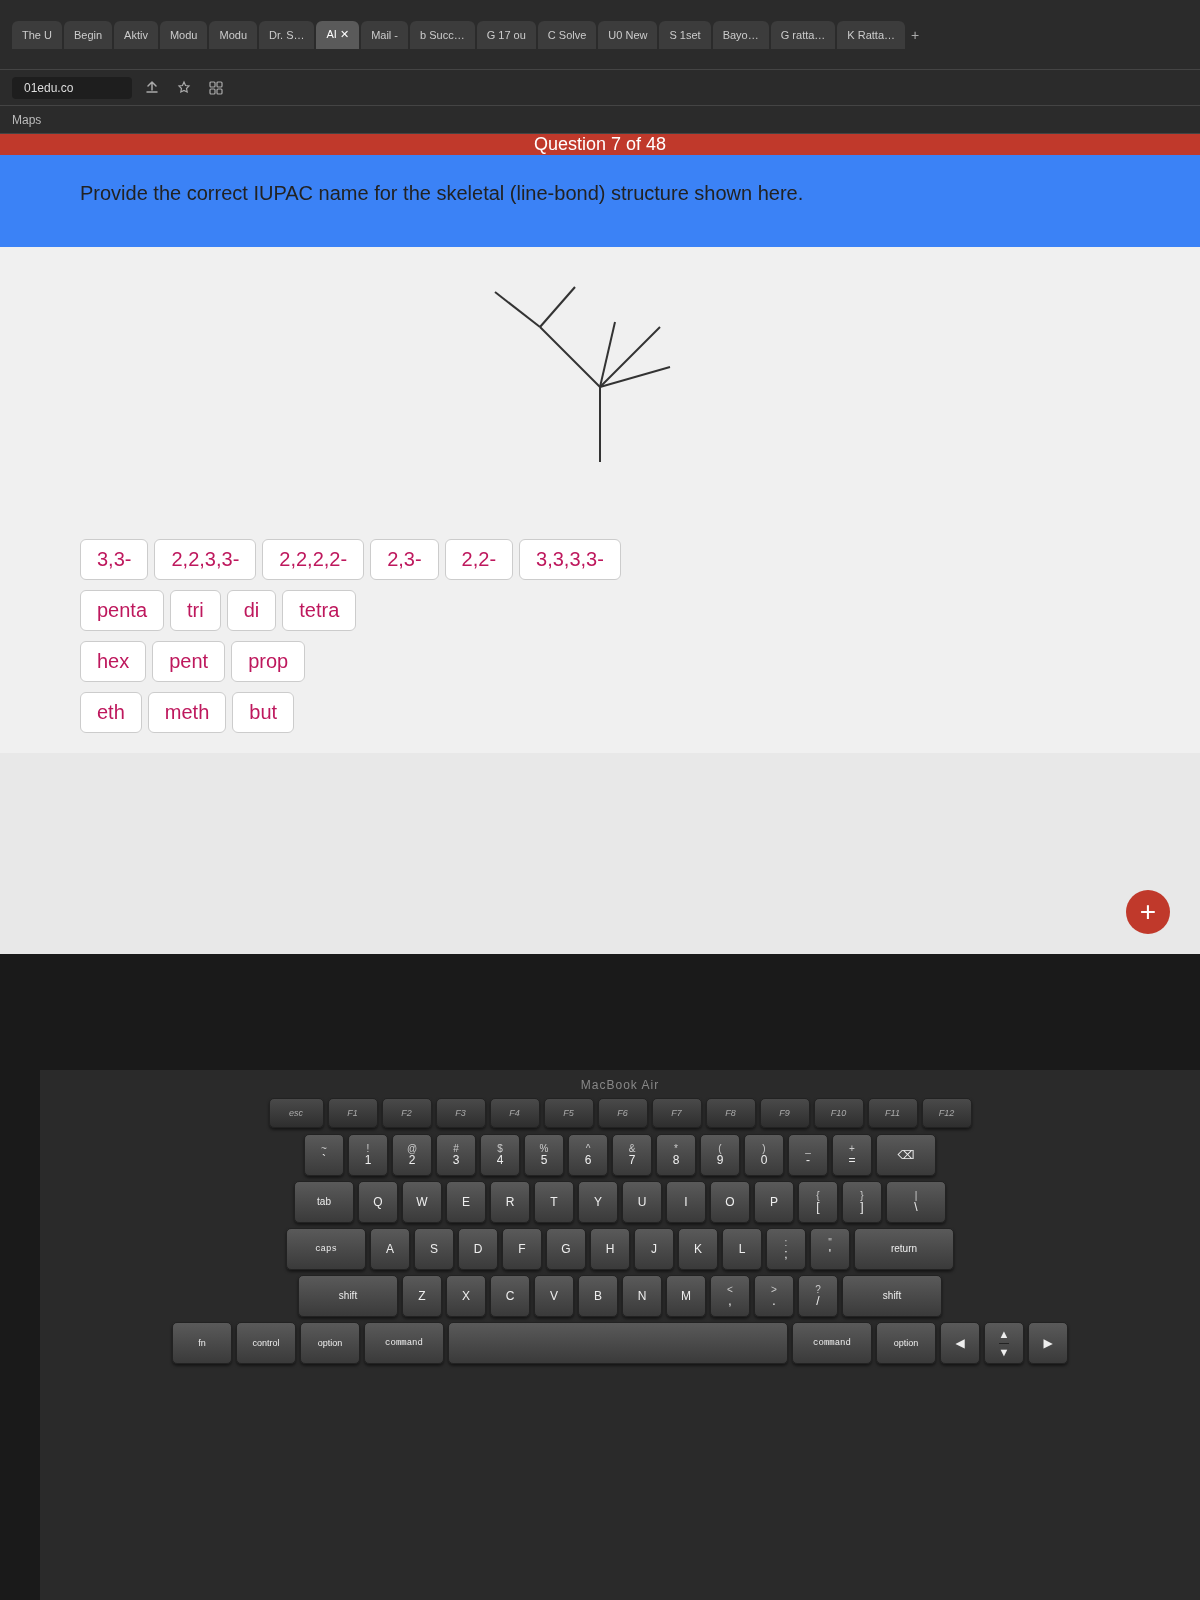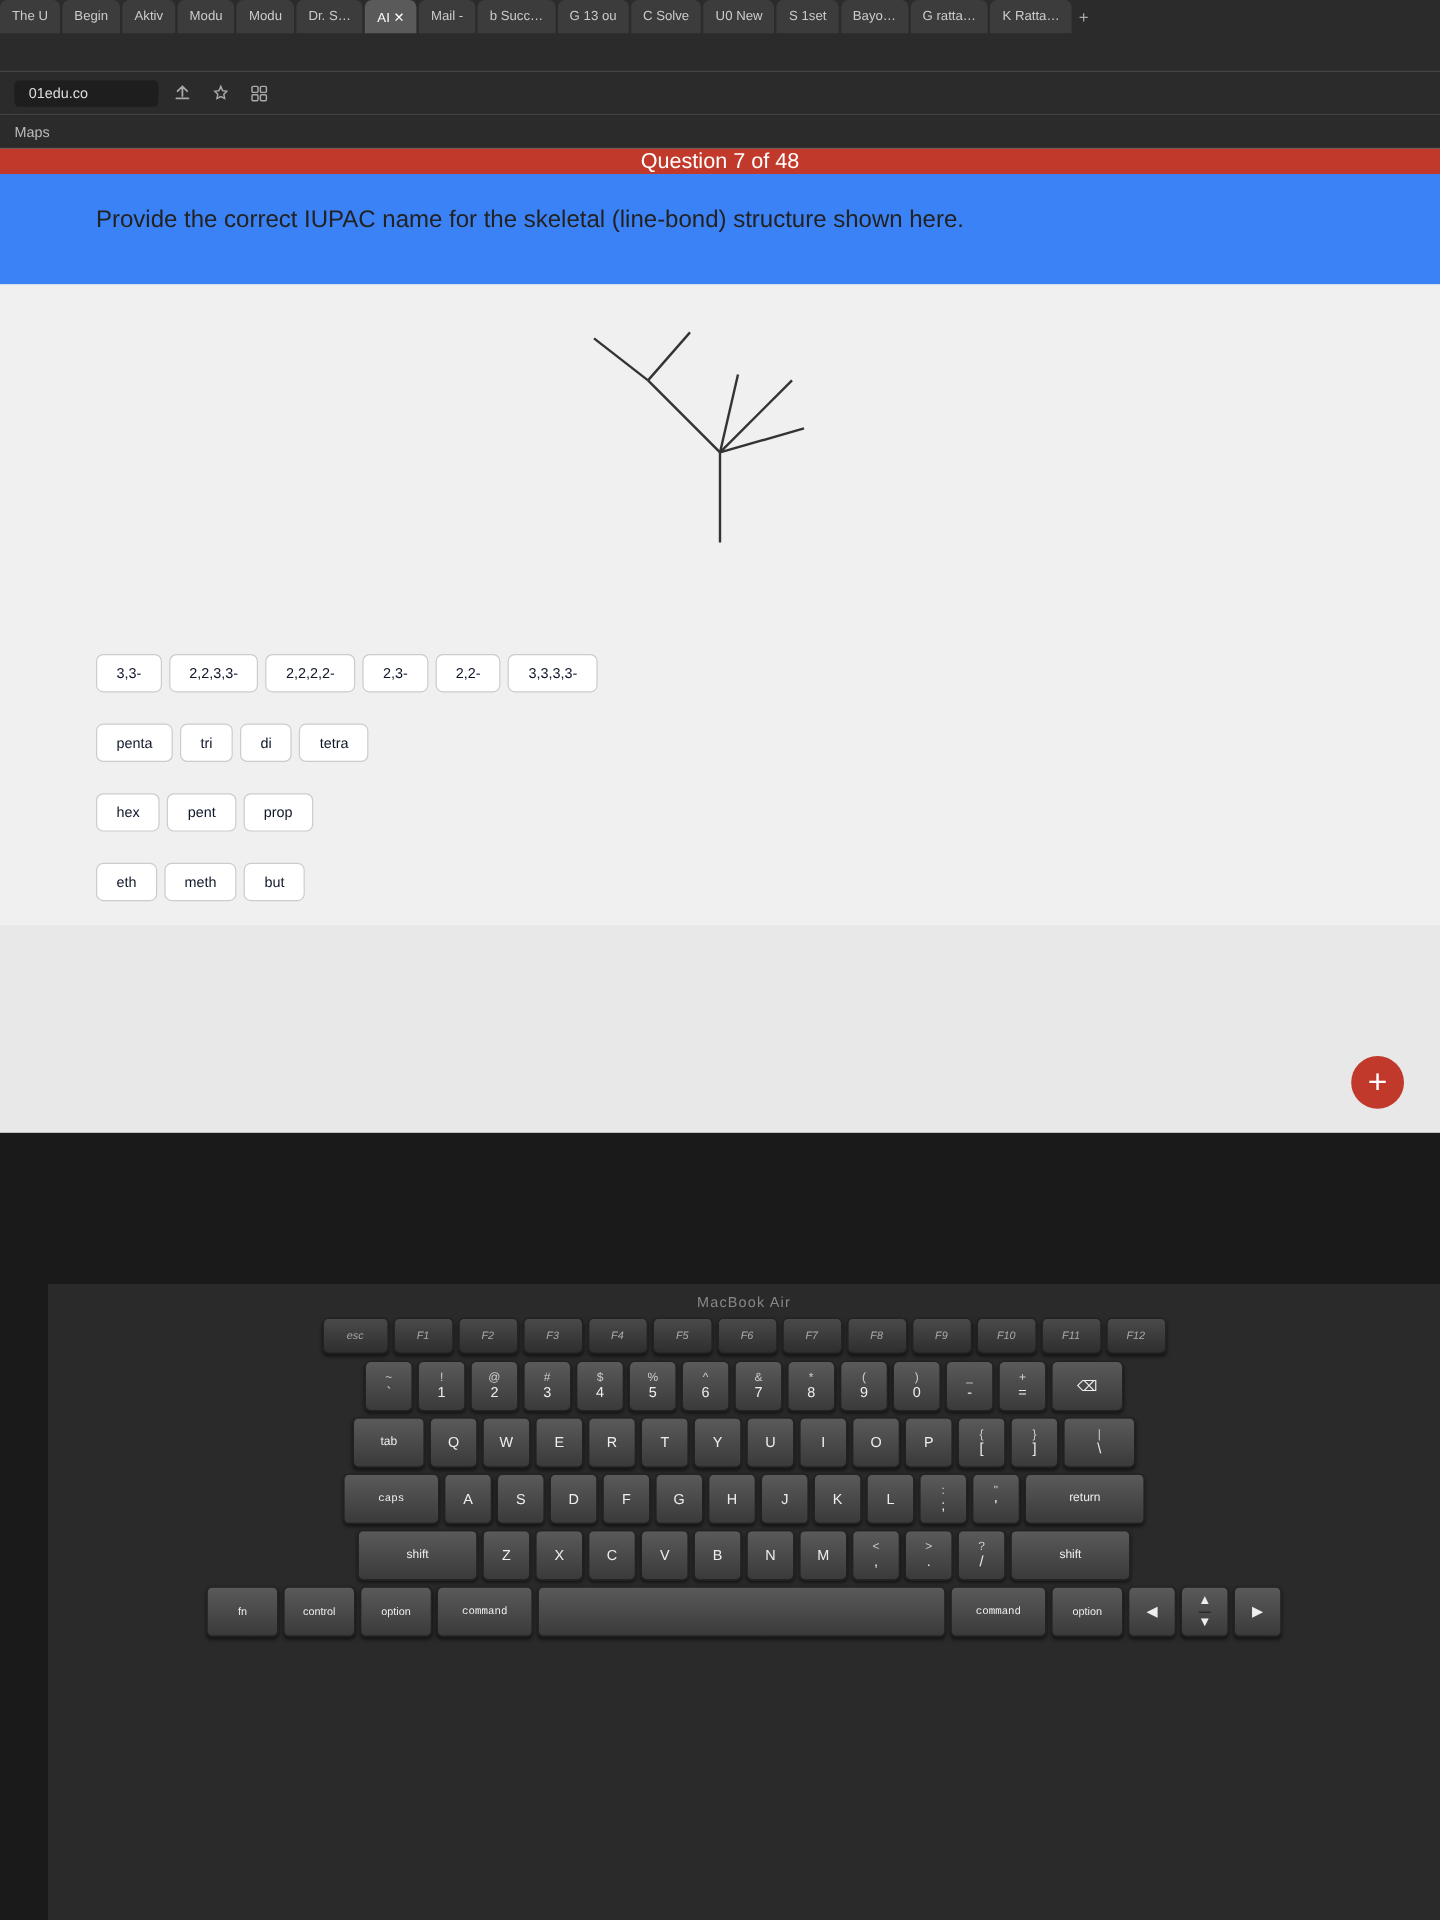--- a/index.html
+++ b/index.html
@@ -8,24 +8,24 @@
       font-family: -apple-system, BlinkMacSystemFont, 'Helvetica Neue', Arial, sans-serif;
       width: 1200px;
       height: 1600px;
       overflow: hidden;
       position: relative;
     }
 
     
     .browser-chrome {
       background: #2b2b2b;
-      height: 60px;
-      display: flex;
-      align-items: flex-start;
-      padding: 0 0;
+      height: 70px;
+      display: flex;
+      align-items: center;
+      padding: 0 12px;
       border-bottom: 1px solid #444;
     }
     .tab-bar {
       display: flex;
       align-items: center;
       gap: 2px;
       overflow: hidden;
       flex: 1;
     }
     .tab {
@@ -148,25 +148,24 @@
       display: flex;
       gap: 6px;
       align-items: center;
       flex-wrap: wrap;
     }
     .answer-btn {
       background: white;
       border: 1.5px solid #ccc;
       border-radius: 6px;
       padding: 8px 16px;
-      font-size: 12px;
-      color: #0f172a;
+      font-size: 20px;
+      color: #be185d;
       cursor: pointer;
       font-family: inherit;
-      margin-top: 16px;
     }
 
     
     .plus-btn {
       position: absolute;
       right: 30px;
       bottom: 20px;
       width: 44px;
       height: 44px;
       background: #c0392b;
@@ -265,21 +264,21 @@
   <div class="tab-bar">
     <div class="tab">The U</div>
     <div class="tab">Begin</div>
     <div class="tab">Aktiv</div>
     <div class="tab">Modu</div>
     <div class="tab">Modu</div>
     <div class="tab">Dr. S…</div>
     <div class="tab active">AI ✕</div>
     <div class="tab">Mail -</div>
     <div class="tab">b Succ…</div>
-    <div class="tab">G 13 ou</div>
+    <div class="tab">G 17 ou</div>
     <div class="tab">C Solve</div>
     <div class="tab">U0 New</div>
     <div class="tab">S 1set</div>
     <div class="tab">Bayo…</div>
     <div class="tab">G ratta…</div>
     <div class="tab">K Ratta…</div>
     <div class="tab-icons">+</div>
   </div>
 </div>
 

